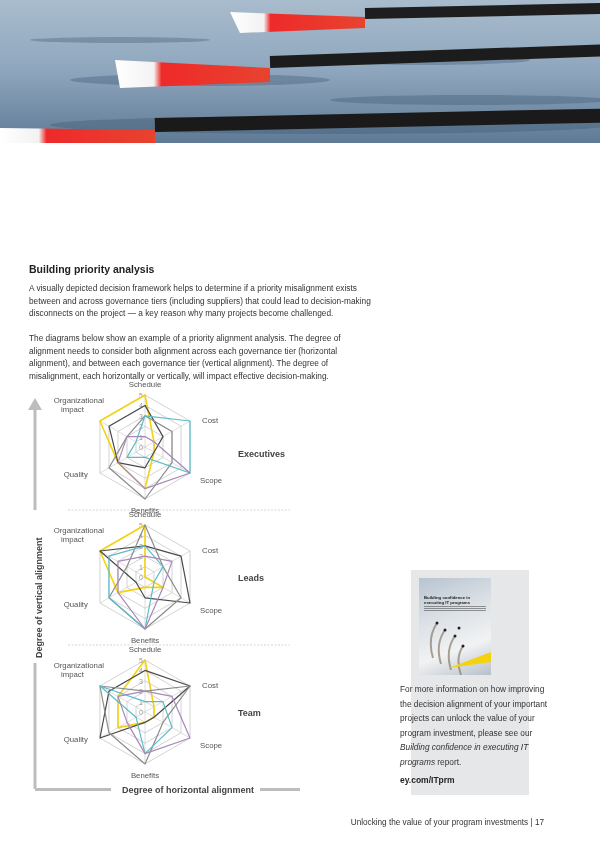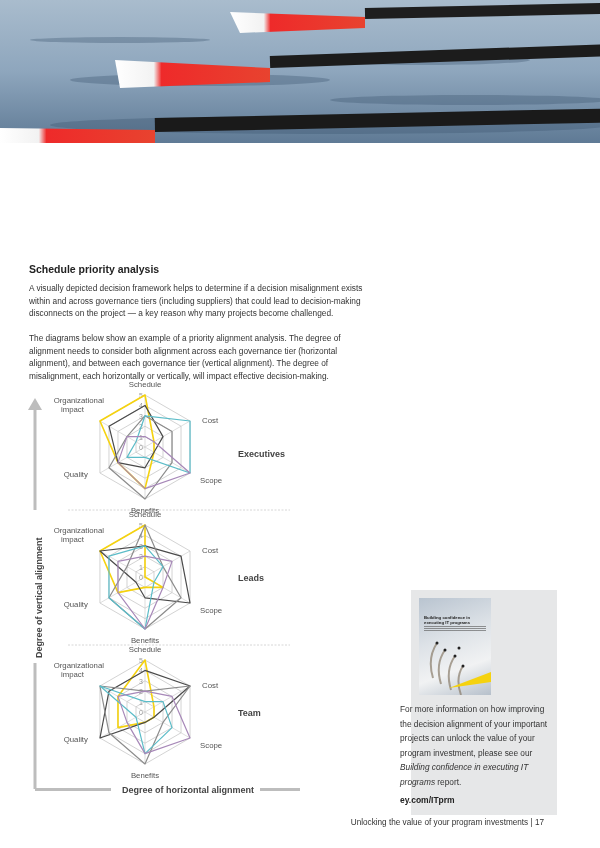--- a/index.html
+++ b/index.html
@@ -5,21 +5,21 @@
   html,body{margin:0;padding:0;background:#fff;}
   body{width:600px;height:848px;position:relative;overflow:hidden;font-family:"Liberation Sans","DejaVu Sans",sans-serif;color:#333;}
   .hero{position:absolute;left:0;top:0;width:600px;height:143px;overflow:hidden;}
   .hero svg{display:block}
   .section-title{position:absolute;left:29px;top:263px;font-size:10.5px;font-weight:bold;color:#222;}
   .para{position:absolute;left:29px;width:345px;font-size:8.3px;line-height:12.6px;color:#333;}
   #p1{top:282px;}
   #p2{top:332px;}
   .charts{position:absolute;left:0;top:380px;width:600px;height:420px;}
   .footer{position:absolute;right:56px;top:818px;font-size:8.2px;color:#333;}
-  .sidebar-box{position:absolute;left:411px;top:570px;width:146px;height:225px;background:#e6e7e8;margin-top:20px;}
+  .sidebar-box{position:absolute;left:411px;top:570px;width:118px;height:225px;background:#e6e7e8;}
   .cover{position:absolute;left:8px;top:8px;width:72px;height:97px;overflow:hidden;background:linear-gradient(160deg,#b9c4d0 0%,#dde2e7 40%,#f1f2f3 70%,#b6c0cb 100%);}
   .cover-title{position:absolute;left:5px;top:17px;width:64px;font-size:4.3px;font-weight:bold;color:#222;line-height:5px;}
   .cover-sub{position:absolute;left:5px;top:28px;width:62px;height:6px;background:repeating-linear-gradient(#555 0 1px,transparent 1px 2px);opacity:.6;}
   .sidebar-text{position:absolute;left:-11px;top:112px;width:152px;font-size:8.3px;line-height:14.6px;color:#333;}
   .sidebar-text .it{font-style:italic;}
   .sidebar-link{position:absolute;left:-11px;top:205px;font-size:8.5px;color:#222;font-weight:bold;}
 </style>
 </head>
 <body>
 
@@ -48,22 +48,22 @@
     </g>
     <path d="M230 12 L365 17 L365 28 L240 33 Z" fill="url(#blade)"></path>
     <rect x="365" y="8" width="240" height="11" fill="#1e1e1e" transform="rotate(-1.2 365 14)"></rect>
     <path d="M115 60 L270 68 L270 82 L120 88 Z" fill="url(#blade)"></path>
     <rect x="270" y="56" width="335" height="12" fill="#1c1c1c" transform="rotate(-2 270 62)"></rect>
     <path d="M0 128 L155 130 L155 143 L0 143 Z" fill="url(#blade)"></path>
     <rect x="155" y="118" width="450" height="14" fill="#1a1a1a" transform="rotate(-1.2 155 130)"></rect>
   </svg>
 </div>
 
-<div class="section-title">Schedule priority analysis</div>
-<div class="para" id="p1">A visually depicted decision framework helps to determine if a decision misalignment exists within and across governance tiers (including suppliers) that could lead to decision-making disconnects on the project — a key reason why many projects become challenged.</div>
+<div class="section-title">Building priority analysis</div>
+<div class="para" id="p1">A visually depicted decision framework helps to determine if a priority misalignment exists between and across governance tiers (including suppliers) that could lead to decision-making disconnects on the project — a key reason why many projects become challenged.</div>
 <div class="para" id="p2">The diagrams below show an example of a priority alignment analysis. The degree of alignment needs to consider both alignment across each governance tier (horizontal alignment), and between each governance tier (vertical alignment). The degree of misalignment, each horizontally or vertically, will impact effective decision-making.</div>
 
 <svg class="charts" width="600" height="420" viewBox="0 380 600 420">
 
   <polygon points="35,398 28,410 42,410" fill="#bdbdbd"></polygon>
   <rect x="33.5" y="410" width="3" height="100" fill="#bdbdbd"></rect>
   <text transform="translate(42,658) rotate(-90)" font-size="9" font-weight="bold" fill="#444" font-family="Liberation Sans, sans-serif">Degree of vertical alignment</text>
   <rect x="33.5" y="663" width="3" height="126" fill="#bdbdbd"></rect>
   <rect x="35" y="788" width="76" height="3" fill="#bdbdbd"></rect>
   <text x="122" y="793" font-size="9" font-weight="bold" fill="#444" font-family="Liberation Sans, sans-serif">Degree of horizontal alignment</text>

